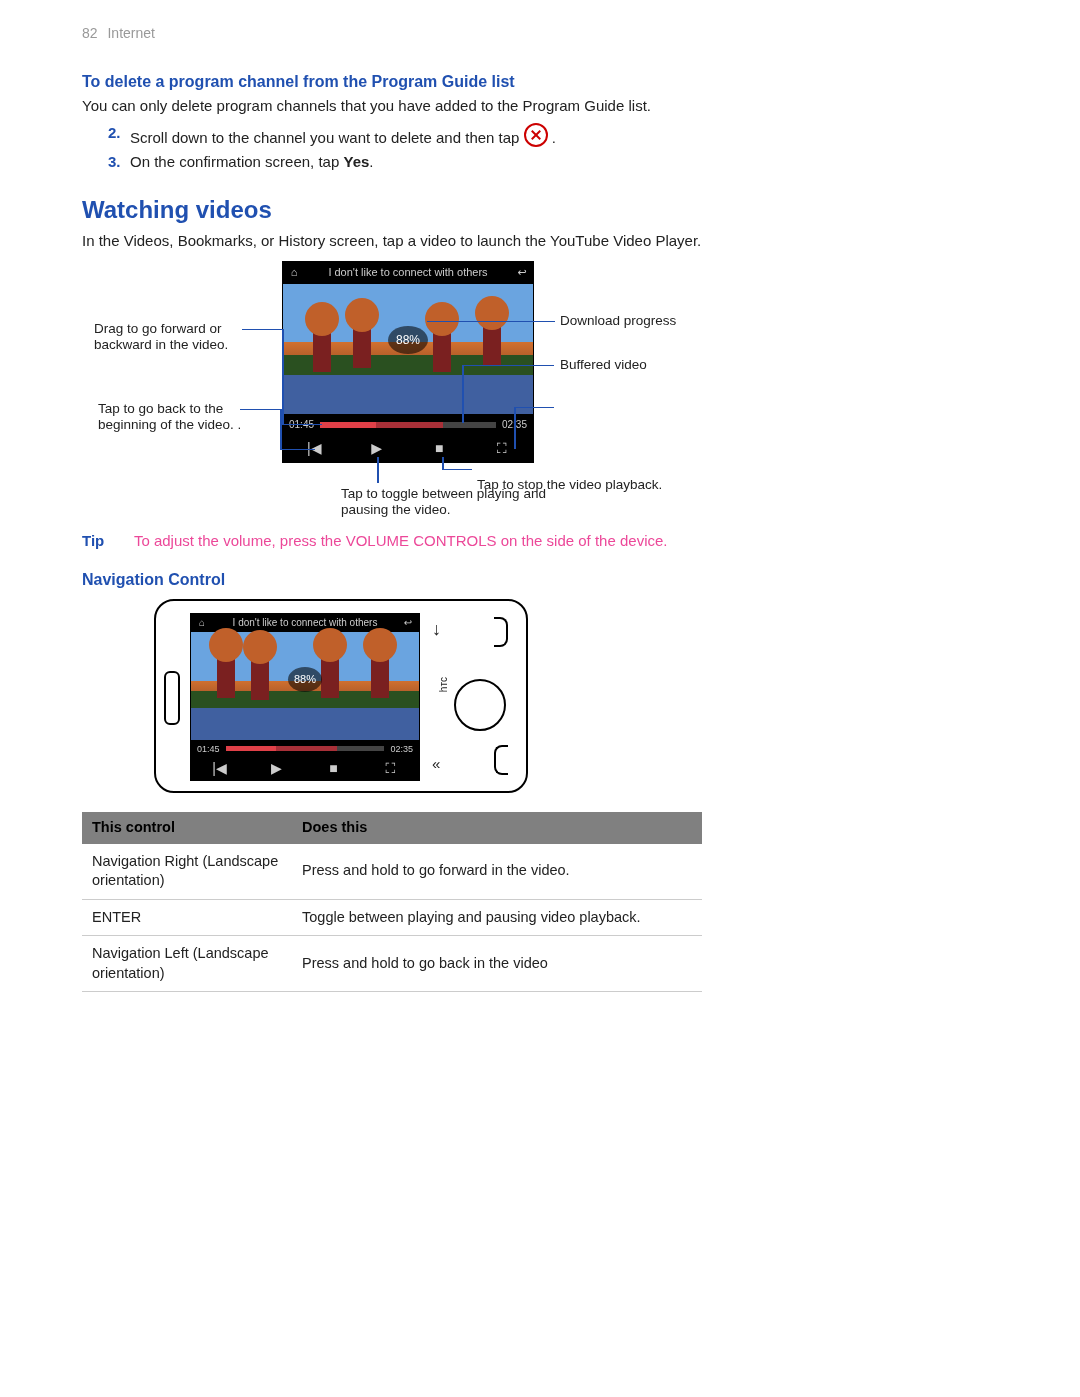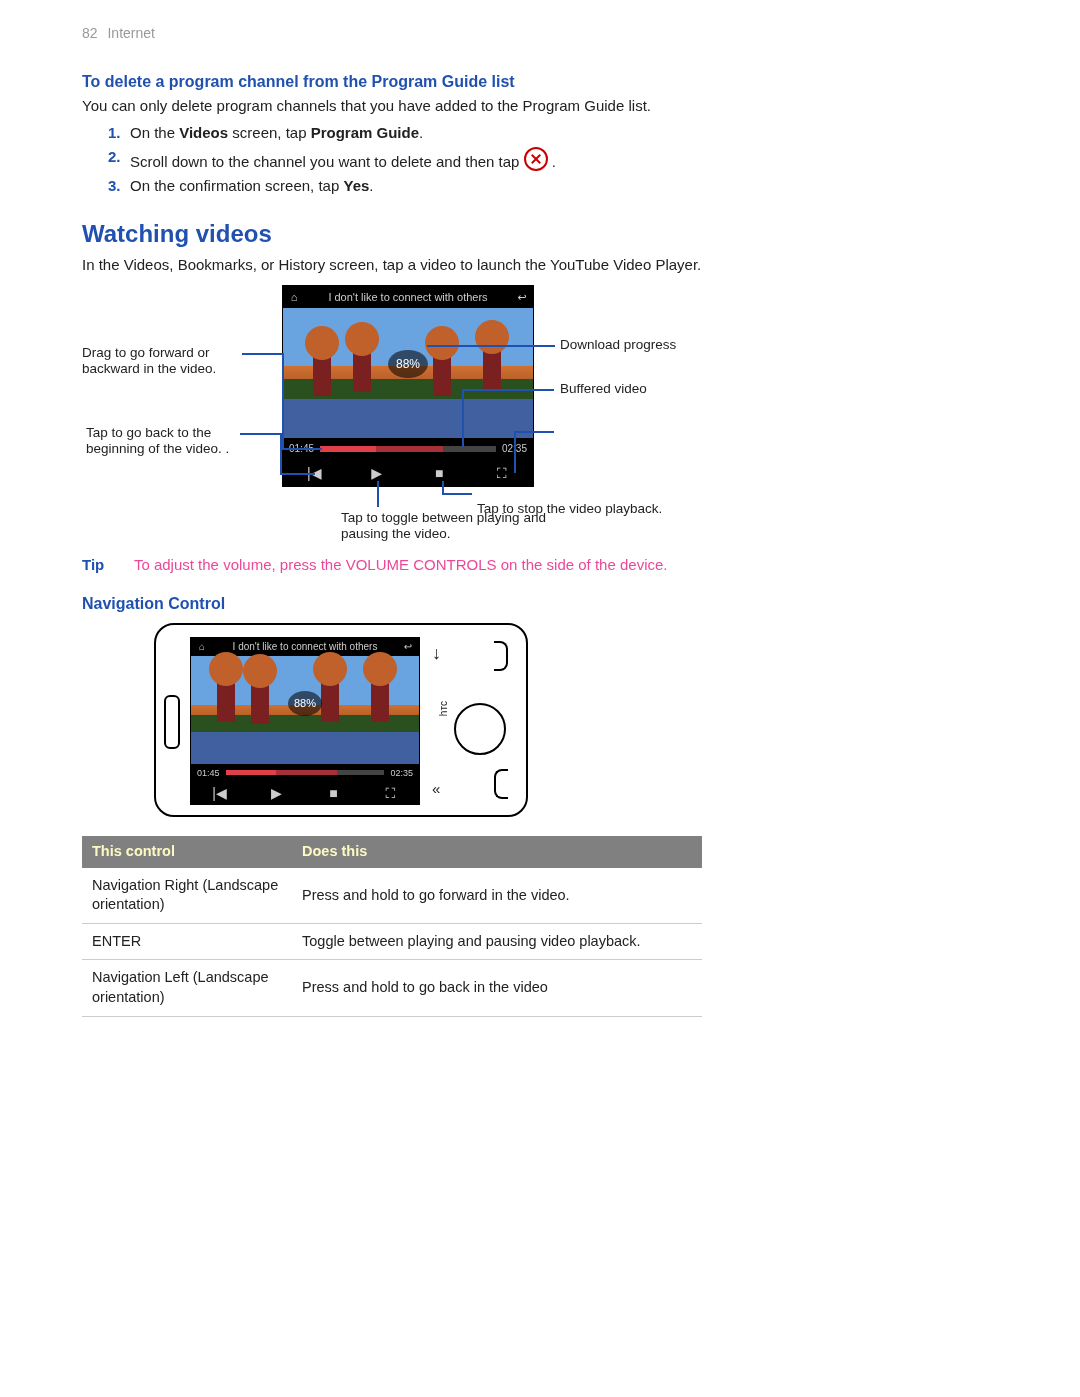--- a/index.html
+++ b/index.html
@@ -85,38 +85,35 @@
   .hw-arrow{ font-size:18px;}
   .hw-bracket{ width:12px; height:26px; border:2px solid #000; border-left:none; border-radius:0 8px 8px 0;}
   .hw-bracket.flip{ border:2px solid #000; border-right:none; border-radius:8px 0 0 8px;}
   .hw-circle{ width:48px; height:48px; border:2px solid #000; border-radius:50%; position:absolute; right:2px; top:62px;}
   .hw-htc{ position:absolute; right:58px; top:60px; font-size:10px; writing-mode:vertical-rl; transform:rotate(180deg);}
   .hw-bot-row{ position:absolute; bottom:0; left:0; right:0; height:28px; display:flex; justify-content:space-between; align-items:flex-end;}
   .hw-dbl{ font-size:15px;}
 
   
   table.controls{ border-collapse:collapse; width:620px; margin-top:4px; font-size:14.5px;}
-  table.controls th{ background:#808080; color:#fef9c3; text-align:left; padding:6px 10px; font-weight:bold;}
+  table.controls th{ background:#808080; color:#000000; text-align:left; padding:6px 10px; font-weight:bold;}
   table.controls td{ padding:8px 10px; border-bottom:1px solid #ccc; vertical-align:middle;}
   table.controls td:first-child{ width:190px;}
 </style>
 </head>
 <body>
 
 <div class="page-header">
   <span class="num">82</span>
   <span>Internet</span>
 </div>
 
 <div class="h3">To delete a program channel from the Program Guide list</div>
 <p>You can only delete program channels that you have added to the Program Guide list.</p>
 <ol class="steps">
-  <li data-num="1">
-    <span>On the </span><span class="bold">Videos</span><span> screen, tap </span><span class="bold">Program Guide</span><span>.</span>
-  </li>
   <li data-num="2">
     <span>Scroll down to the channel you want to delete and then tap </span>
     <span class="delete-icon"></span>
     <span> .</span>
   </li>
   <li data-num="3">
     <span>On the confirmation screen, tap </span><span class="bold">Yes</span><span>.</span>
   </li>
 </ol>
 
@@ -147,26 +144,26 @@
       <span>02:35</span>
     </div>
     <div class="ctrl-row">
       <div class="ctrl">|◀</div>
       <div class="ctrl">▶</div>
       <div class="ctrl">■</div>
       <div class="ctrl">⛶</div>
     </div>
   </div>
 
-  <div class="callout" style="left:0; top:60px; text-align:left; width:180px;">Drag to go forward or backward in the video.</div>
+  <div class="callout" style="left:12px; top:60px; text-align:left; width:180px;">Drag to go forward or backward in the video.</div>
   <div class="line hline" style="left:160px; top:68px; width:40px;"></div>
   <div class="line vline" style="left:200px; top:68px; height:95px;"></div>
   <div class="line hline" style="left:200px; top:163px; width:40px;"></div>
 
-  <div class="callout" style="left:4px; top:140px; width:180px;">Tap to go back to the beginning of the video. .</div>
+  <div class="callout" style="left:16px; top:140px; width:180px;">Tap to go back to the beginning of the video. .</div>
   <div class="line hline" style="left:158px; top:148px; width:40px;"></div>
   <div class="line vline" style="left:198px; top:148px; height:40px;"></div>
   <div class="line hline" style="left:198px; top:188px; width:35px;"></div>
 
   <div class="callout" style="left:478px; top:52px;">Download progress</div>
   <div class="line hline" style="left:345px; top:60px; width:128px;"></div>
 
   <div class="callout" style="left:478px; top:96px;">Buffered video</div>
   <div class="line hline" style="left:380px; top:104px; width:92px;"></div>
   <div class="line vline" style="left:380px; top:104px; height:58px;"></div>

